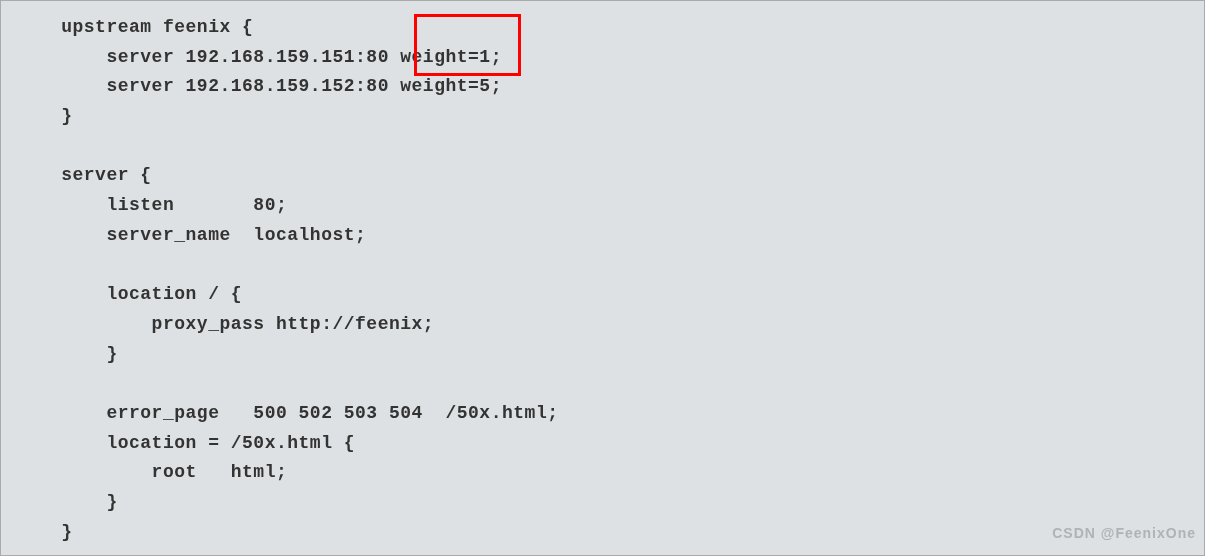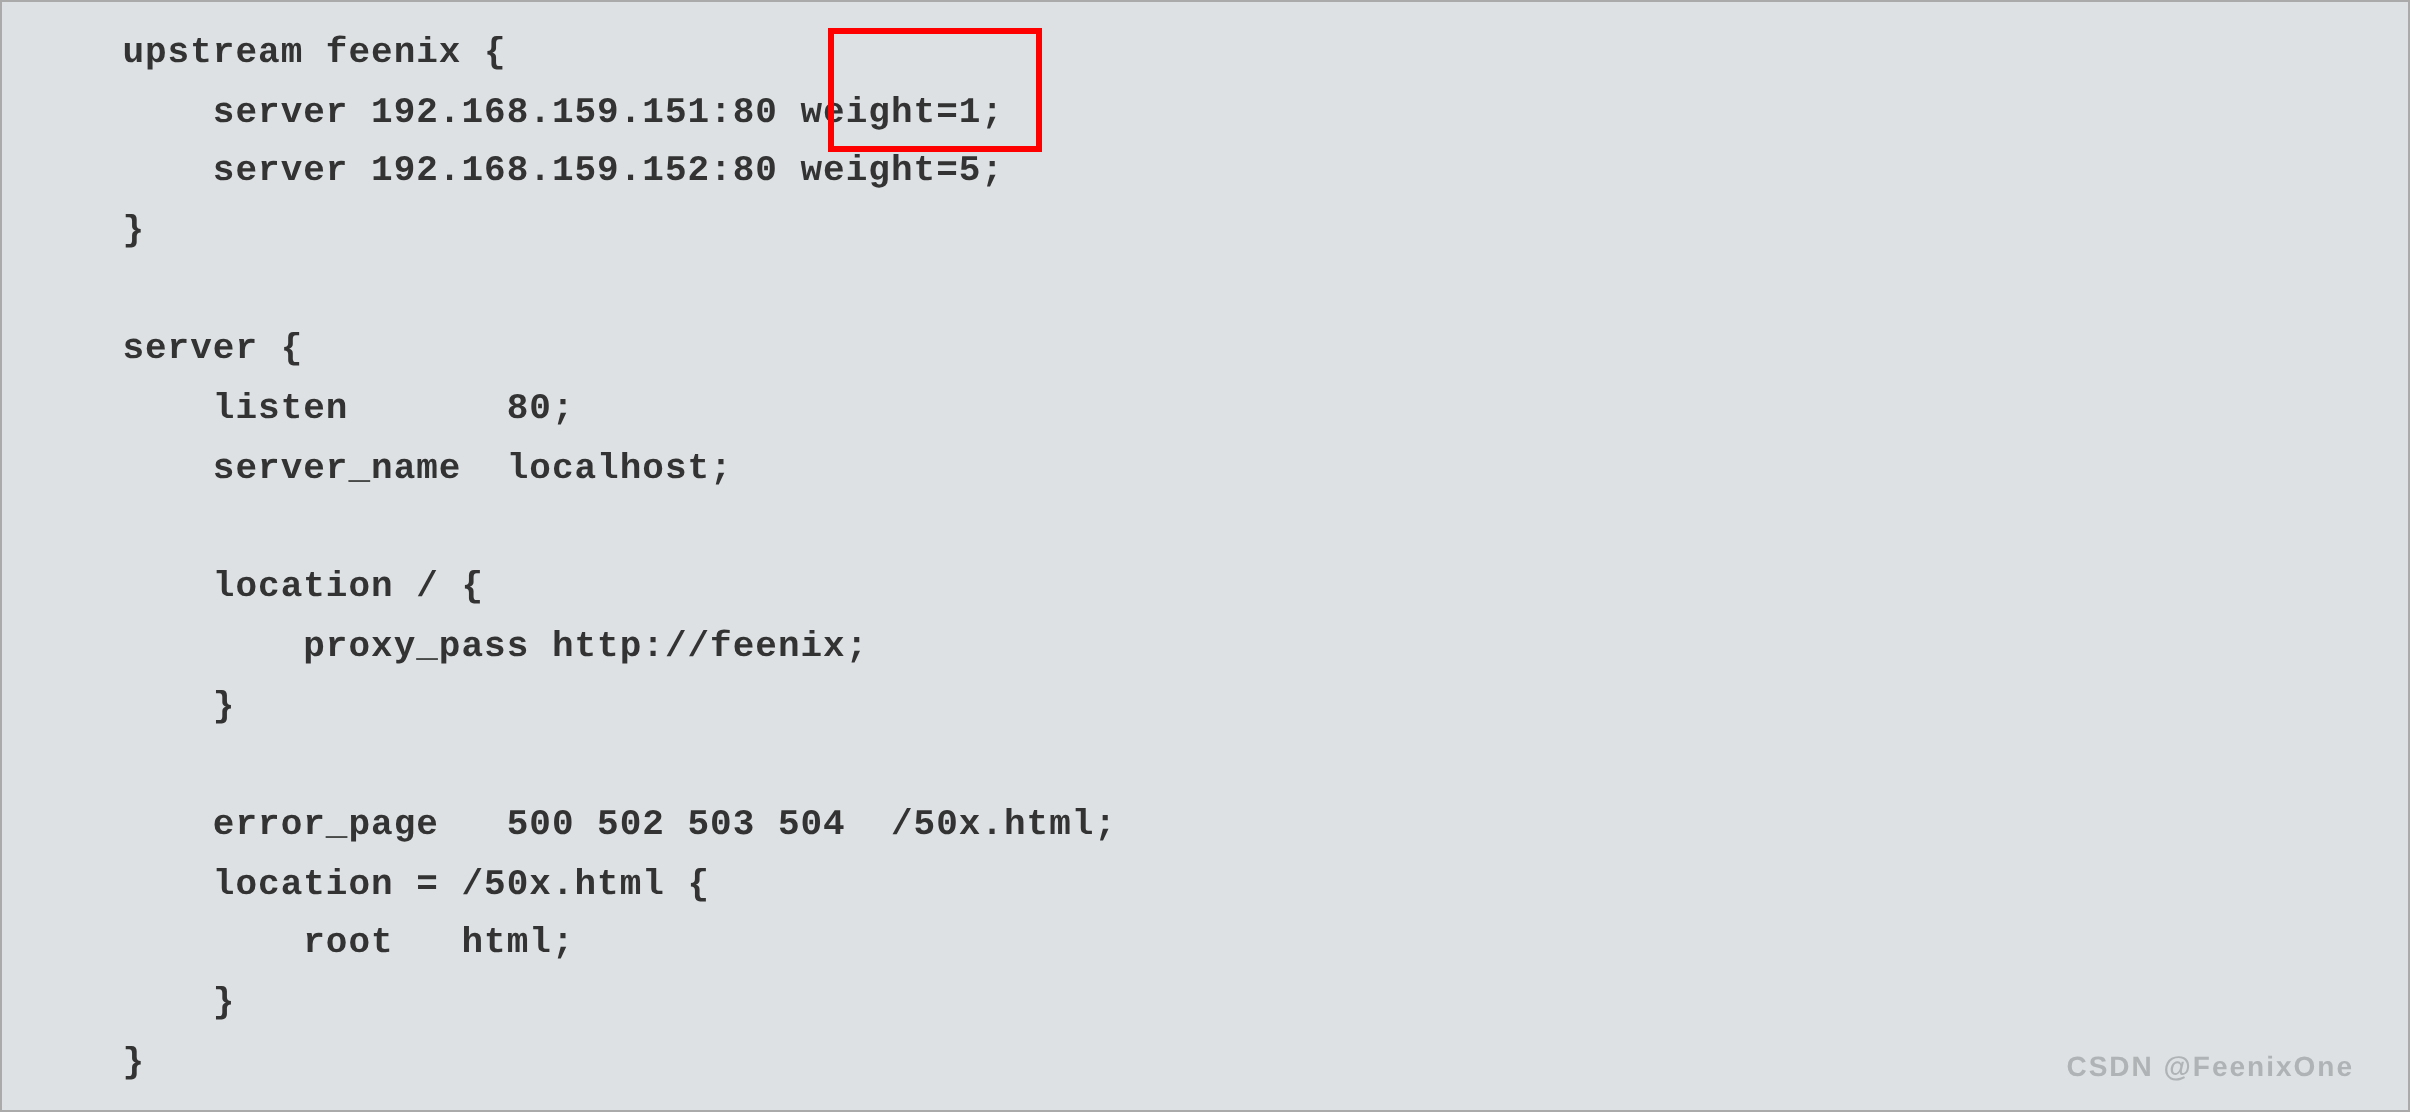--- a/index.html
+++ b/index.html
@@ -25,21 +25,21 @@
       letter-spacing: 0.5px;
     }
     .highlight-box {
       position: absolute;
       border: 3px solid #ff0000;
       pointer-events: none;
     }
     .watermark {
       position: absolute;
       bottom: 10px;
-      right: 27px;
+      right: 8px;
       color: #b0b3b5;
       font-family: Arial, sans-serif;
       font-size: 14px;
       letter-spacing: 1px;
     }
   </style>
 </head>
 <body>
 
 <div class="code-block"><span>    upstream feenix {</span>

